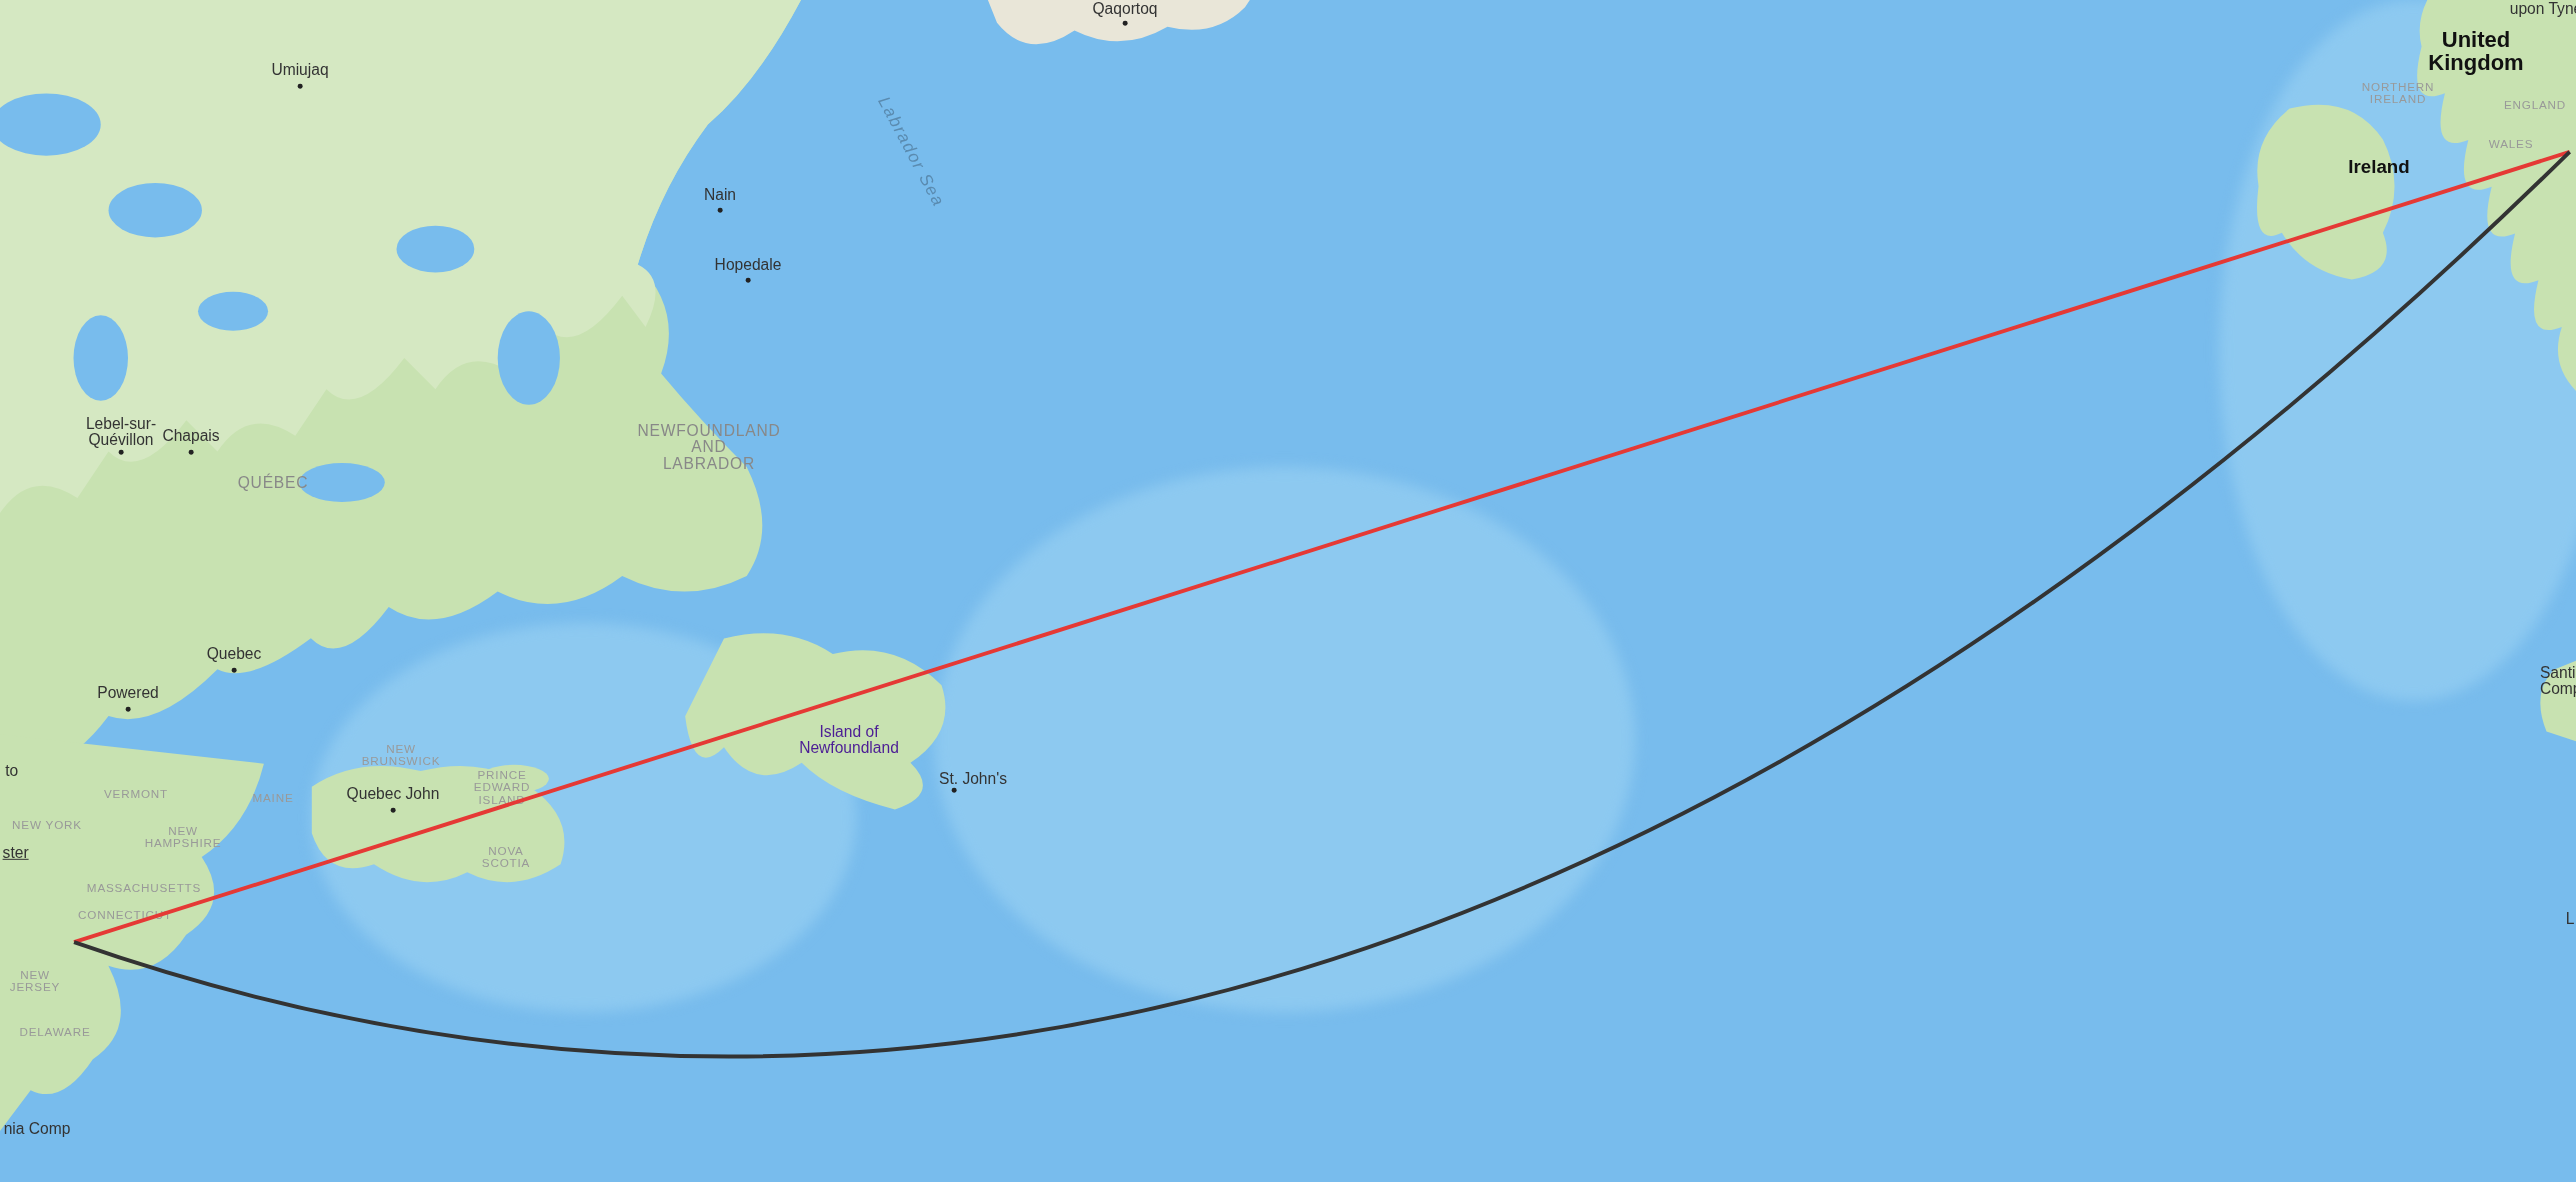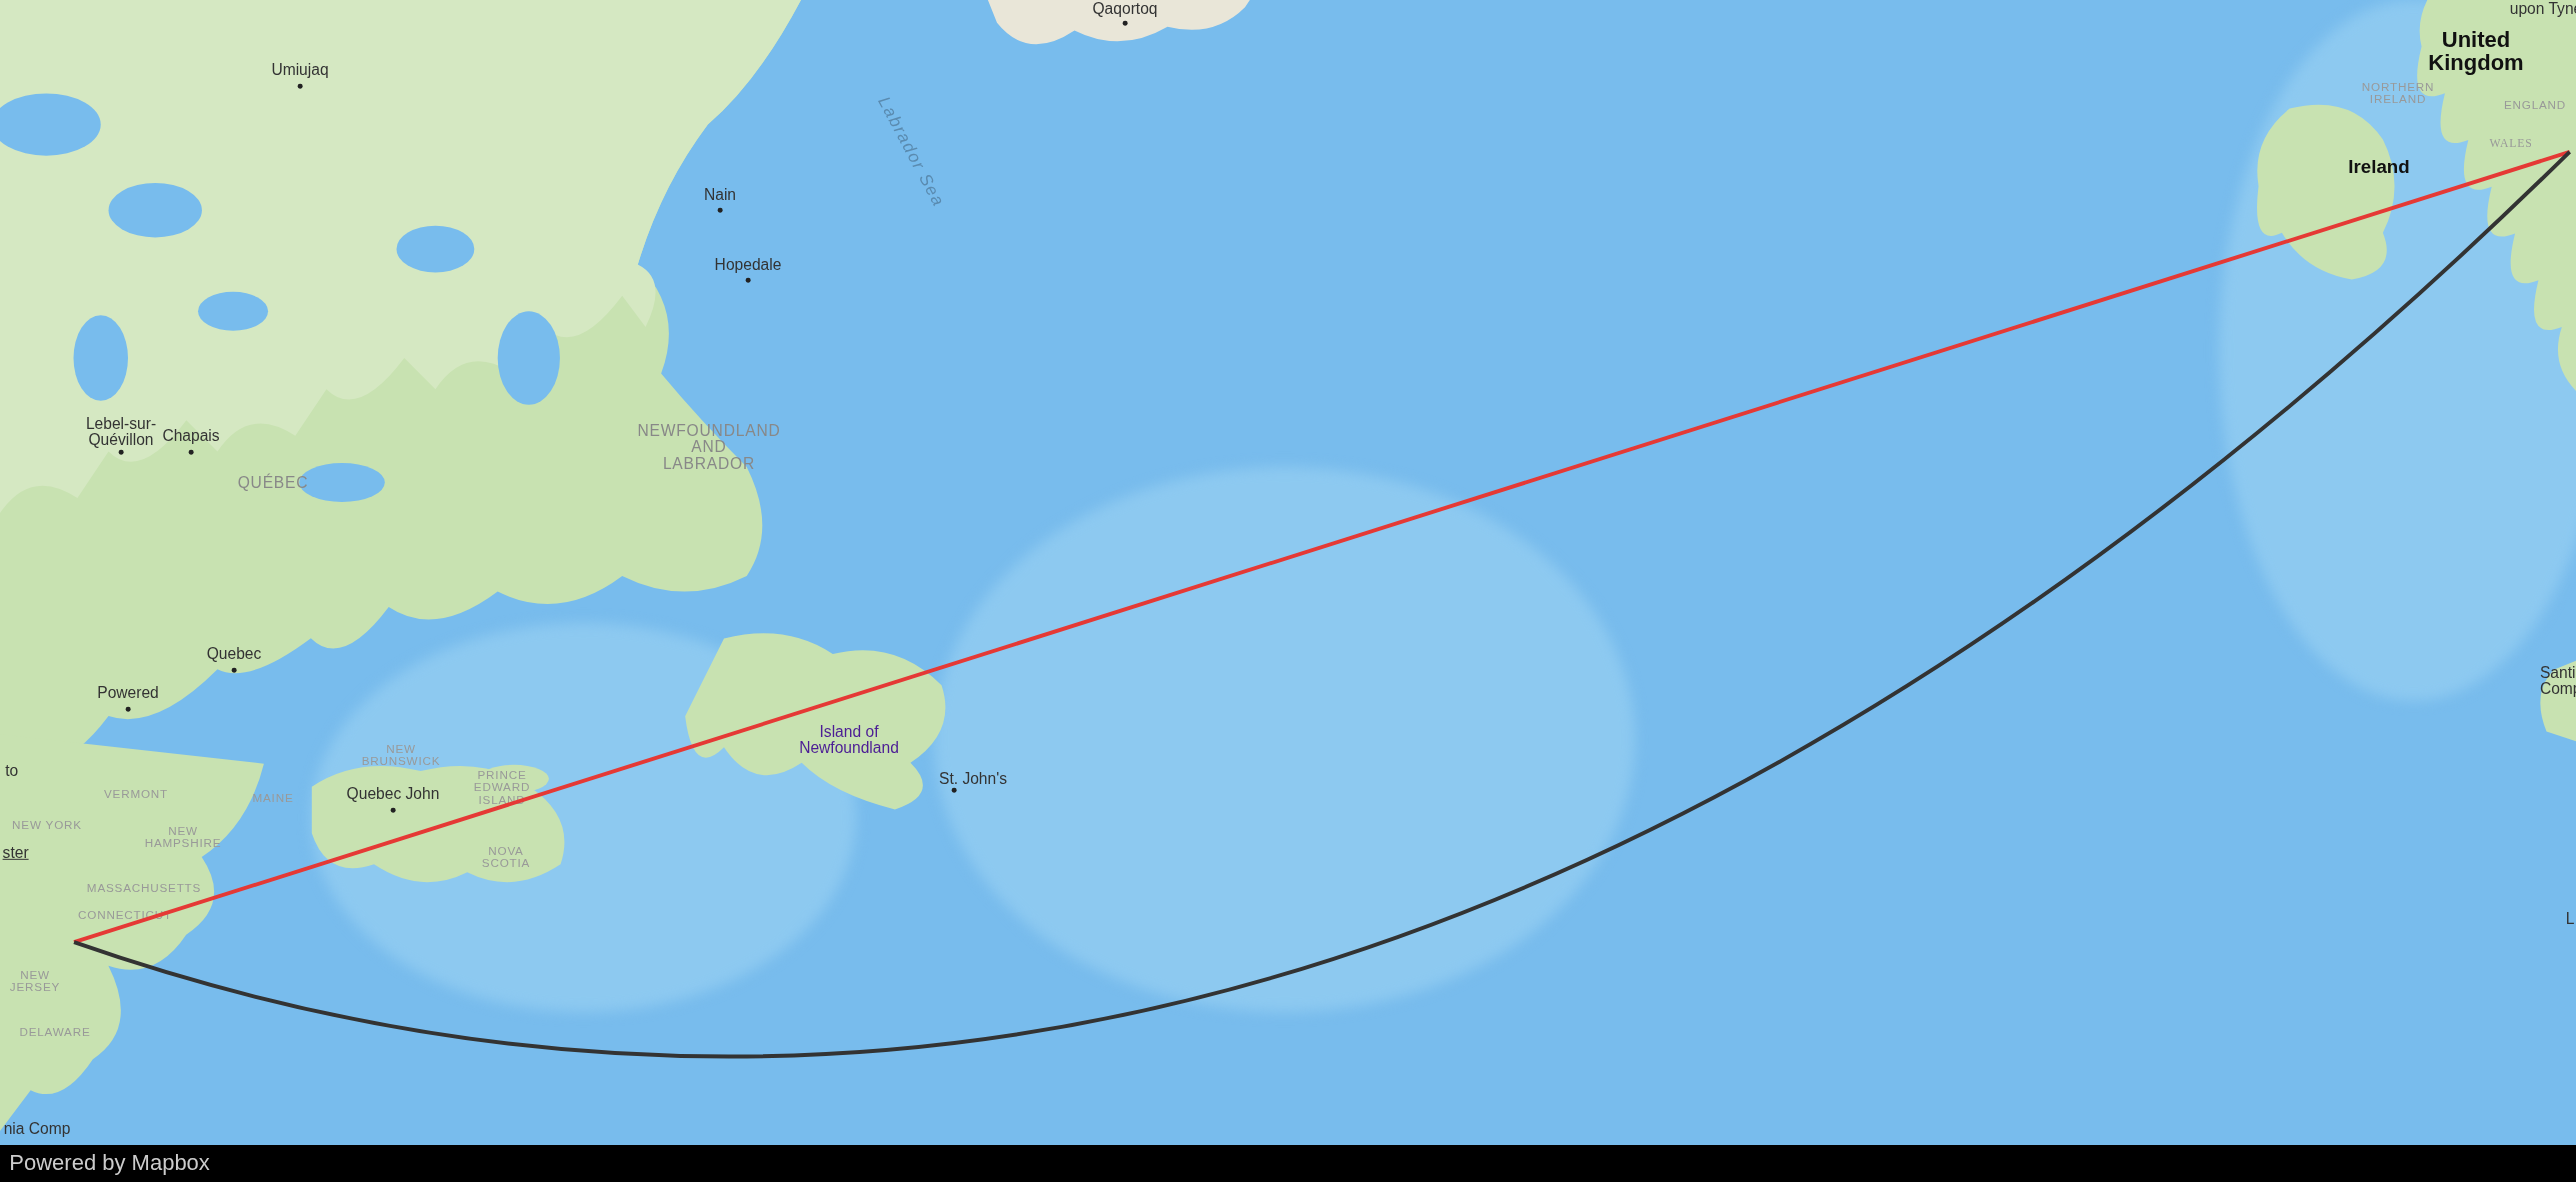--- a/index.html
+++ b/index.html
@@ -120,21 +120,21 @@
   <svg class="land-shape" style="left:2531px; top:654px;" width="62" height="93" viewBox="0 0 80 120">
     <path d="M80,0 L80,120 L20,100 Q0,50 30,20 Z" fill="#c8e2b1"></path>
   </svg>
 
   <div class="label sea" style="left:911px; top:152px;">Labrador Sea</div>
 
   <div class="label country" style="left:2476px; top:51px;">United<br>Kingdom</div>
   <div class="label country-sm" style="left:2379px; top:167px;">Ireland</div>
   <div class="label region-sm" style="left:2398px; top:93px;">NORTHERN<br>IRELAND</div>
   <div class="label region-sm" style="left:2535px; top:105px;">ENGLAND</div>
-  <div class="label region-sm" style="left:2511px; top:144px;font-family:Liberation Serif, serif;">WALES</div>
+  <div class="label region-sm" style="left:2511px; top:144px;">WALES</div>
 
   <div class="label region" style="left:709px; top:448px;">NEWFOUNDLAND<br>AND<br>LABRADOR</div>
   <div class="label region" style="left:273px; top:483px;">QUÉBEC</div>
   <div class="label region-sm" style="left:401px; top:755px;">NEW<br>BRUNSWICK</div>
   <div class="label region-sm" style="left:506px; top:857px;">NOVA<br>SCOTIA</div>
   <div class="label region-sm" style="left:502px; top:787px;">PRINCE<br>EDWARD<br>ISLAND</div>
   <div class="label region-sm" style="left:273px; top:798px;">MAINE</div>
   <div class="label region-sm" style="left:136px; top:794px;">VERMONT</div>
   <div class="label region-sm" style="left:183px; top:837px;">NEW<br>HAMPSHIRE</div>
   <div class="label region-sm" style="left:144px; top:888px;">MASSACHUSETTS</div>
@@ -179,17 +179,14 @@
   <div class="label small" style="left:11.7px; top:771px;">to</div>
   <div class="label small" style="left:15.6px; top:853px;text-decoration:underline;">ster</div>
   <div class="label small" style="left:2546px; top:9.3px;">upon Tyne</div>
   <div class="label small" style="left:2570px; top:919px;">L</div>
 
   <svg id="route-overlay" viewBox="0 0 3308 1518">
     <path id="straight-route" stroke-width="5" fill="none" d="M 95 1210 L 3300 195" stroke="#e53935"></path>
     <path id="arc-route" stroke-width="5" fill="none" d="M 95 1210 Q 1697.5 1770 3300 195" stroke="#333333"></path>
   </svg>
 
-  <div id="attribution">
-    <span>Powered by Mapbox</span>
-  </div>
 </div>
 
 
 </body></html>

